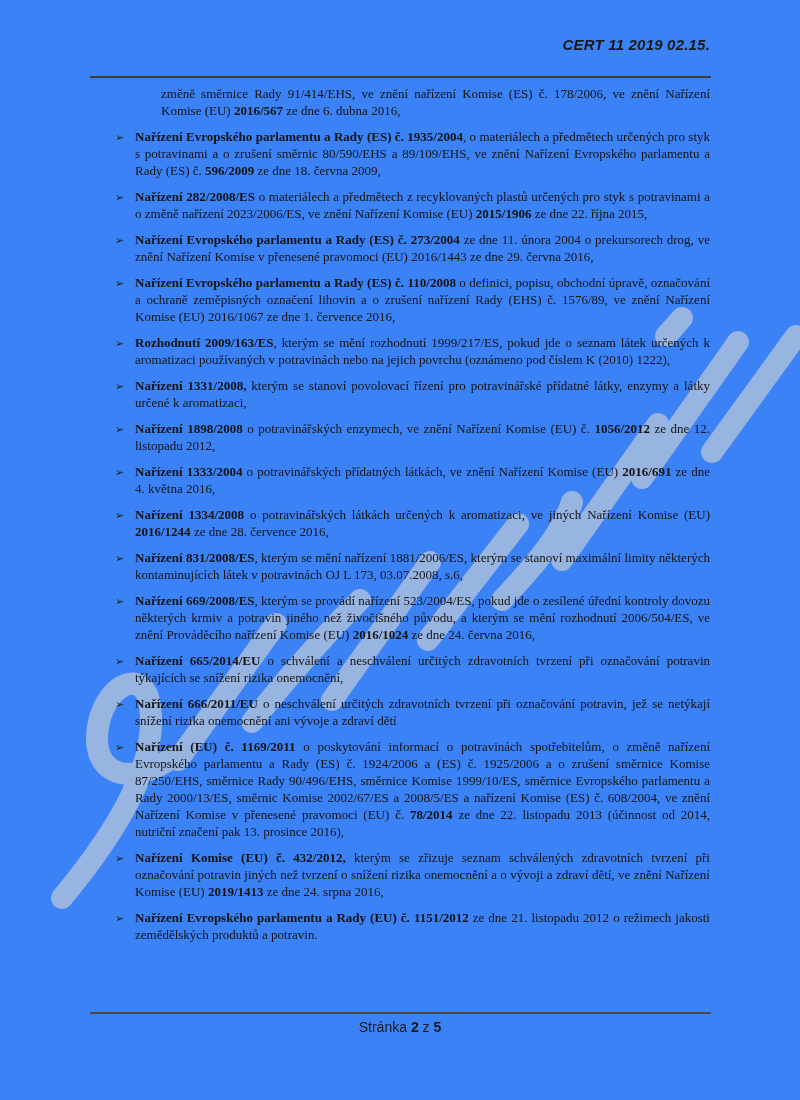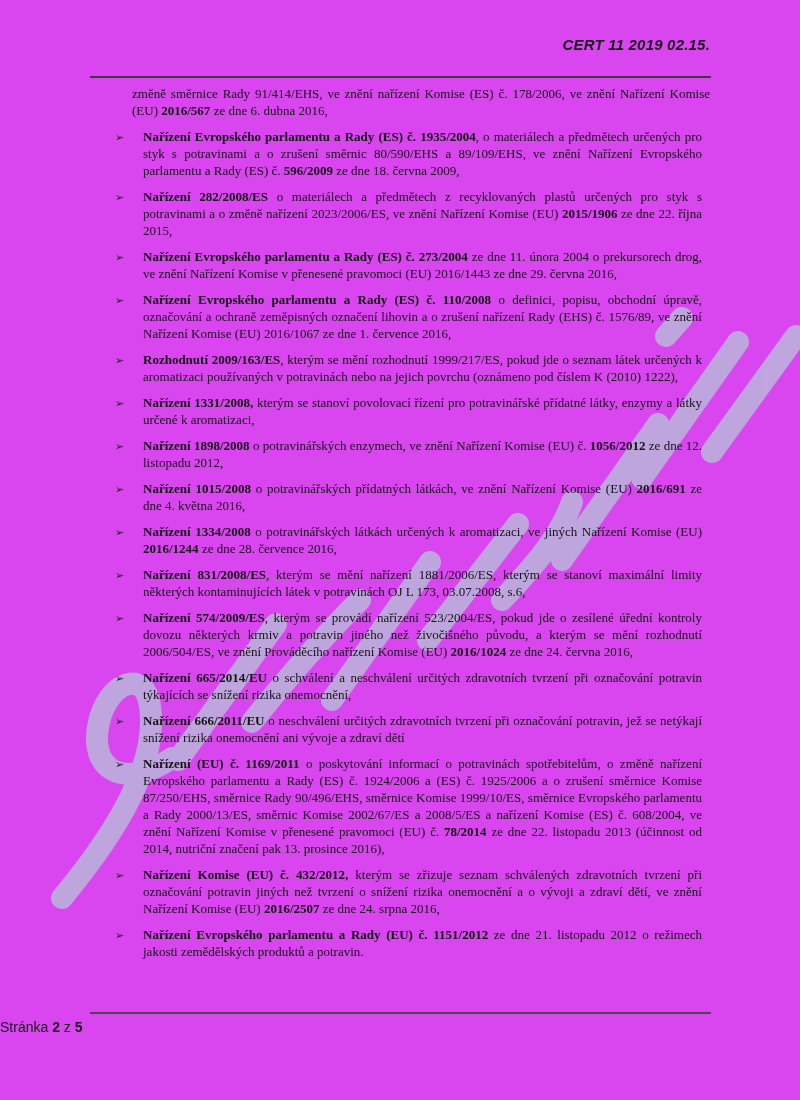--- a/index.html
+++ b/index.html
@@ -1,20 +1,20 @@
 <!DOCTYPE html>
 <html><head>
 <meta charset="utf-8">
 <style>
   html,body { margin:0; padding:0; background:#e8e8e8; }
   .page {
     position:relative;
     width:800px; height:1100px;
     margin:0 auto;
-    background:#d946ef;
+    background:#3b82f6;
     overflow:hidden;
     font-family:"Liberation Serif", serif;
     color:#141414;
   }
   .watermark {
     position:absolute; left:0; top:0; width:800px; height:1100px;
     z-index:0; pointer-events:none;
   }
   .header {
     position:absolute; top:36px; left:90px; width:620px;
@@ -28,42 +28,42 @@
   }
   .rule {
     position:absolute; top:76px; left:90px; width:621px; height:2px;
     background:#3c3c3c; z-index:1;
   }
   .content {
     position:absolute; top:85px; left:90px; width:620px; z-index:1;
     font-size:13px; line-height:17px;
   }
   .intro {
-    margin:0 0 0 42px;
+    margin:0 0 0 71px;
     text-align:justify;
   }
   .item {
     position:relative;
     padding-left:45px;
     margin-top:9px;
     text-align:justify;
   }
   .item .marker {
     position:absolute; left:25px; top:1px;
     font-size:11px; color:#1a1a1a;
   }
-  .item-text { margin:8px; }
+  .item-text { margin:0; }
   .item-text b, .intro b { font-weight:bold; }
   .footer-rule {
     position:absolute; top:1012px; left:90px; width:621px; height:2px;
     background:#4a4a4a; z-index:1;
   }
   .pagenum {
     position:absolute; top:1019px; left:0; width:800px;
-    z-index:1;
+    text-align:center; z-index:1;
     font-family:"Liberation Sans", sans-serif;
     font-size:14px; color:#1a1a1a;
   }
   .pagenum b { font-weight:bold; }
 </style>
 </head>
 <body>
 
 <div class="page">
 
@@ -114,49 +114,49 @@
         <div class="item">
           <span class="marker">➢</span>
           <p class="item-text"><b>Nařízení 1331/2008,</b><span> kterým se stanoví povolovací řízení pro potravinářské přídatné látky, enzymy a látky určené k aromatizaci,</span></p>
         </div>
         <div class="item">
           <span class="marker">➢</span>
           <p class="item-text"><b>Nařízení 1898/2008</b><span> o potravinářských enzymech, ve znění Nařízení Komise (EU) č. </span><b>1056/2012</b><span> ze dne 12. listopadu 2012,</span></p>
         </div>
         <div class="item">
           <span class="marker">➢</span>
-          <p class="item-text"><b>Nařízení 1015/2008</b><span> o potravinářských přídatných látkách, ve znění Nařízení Komise (EU) </span><b>2016/691</b><span> ze dne 4. května 2016,</span></p>
+          <p class="item-text"><b>Nařízení 1333/2004</b><span> o potravinářských přídatných látkách, ve znění Nařízení Komise (EU) </span><b>2016/691</b><span> ze dne 4. května 2016,</span></p>
         </div>
         <div class="item">
           <span class="marker">➢</span>
           <p class="item-text"><b>Nařízení 1334/2008</b><span> o potravinářských látkách určených k aromatizaci, ve jiných Nařízení Komise (EU) </span><b>2016/1244</b><span> ze dne 28. července 2016,</span></p>
         </div>
         <div class="item">
           <span class="marker">➢</span>
           <p class="item-text"><b>Nařízení 831/2008/ES</b><span>, kterým se mění nařízení 1881/2006/ES, kterým se stanoví maximální limity některých kontaminujících látek v potravinách OJ L 173, 03.07.2008, s.6,</span></p>
         </div>
         <div class="item">
           <span class="marker">➢</span>
-          <p class="item-text"><b>Nařízení 574/2009/ES</b><span>, kterým se provádí nařízení 523/2004/ES, pokud jde o zesílené úřední kontroly dovozu některých krmiv a potravin jiného než živočišného původu, a kterým se mění rozhodnutí 2006/504/ES, ve znění Prováděcího nařízení Komise (EU) </span><b>2016/1024</b><span> ze dne 24. června 2016,</span></p>
+          <p class="item-text"><b>Nařízení 669/2008/ES</b><span>, kterým se provádí nařízení 523/2004/ES, pokud jde o zesílené úřední kontroly dovozu některých krmiv a potravin jiného než živočišného původu, a kterým se mění rozhodnutí 2006/504/ES, ve znění Prováděcího nařízení Komise (EU) </span><b>2016/1024</b><span> ze dne 24. června 2016,</span></p>
         </div>
         <div class="item">
           <span class="marker">➢</span>
           <p class="item-text"><b>Nařízení 665/2014/EU</b><span> o schválení a neschválení určitých zdravotních tvrzení při označování potravin týkajících se snížení rizika onemocnění,</span></p>
         </div>
         <div class="item">
           <span class="marker">➢</span>
           <p class="item-text"><b>Nařízení 666/2011/EU</b><span> o neschválení určitých zdravotních tvrzení při označování potravin, jež se netýkají snížení rizika onemocnění ani vývoje a zdraví dětí</span></p>
         </div>
         <div class="item">
           <span class="marker">➢</span>
           <p class="item-text"><b>Nařízení (EU) č. 1169/2011</b><span> o poskytování informací o potravinách spotřebitelům, o změně nařízení Evropského parlamentu a Rady (ES) č. 1924/2006 a (ES) č. 1925/2006 a o zrušení směrnice Komise 87/250/EHS, směrnice Rady 90/496/EHS, směrnice Komise 1999/10/ES, směrnice Evropského parlamentu a Rady 2000/13/ES, směrnic Komise 2002/67/ES a 2008/5/ES a nařízení Komise (ES) č. 608/2004, ve znění Nařízení Komise v přenesené pravomoci (EU) č. </span><b>78/2014</b><span> ze dne 22. listopadu 2013 (účinnost od 2014, nutriční značení pak 13. prosince 2016),</span></p>
         </div>
         <div class="item">
           <span class="marker">➢</span>
-          <p class="item-text"><b>Nařízení Komise (EU) č. 432/2012,</b><span> kterým se zřizuje seznam schválených zdravotních tvrzení při označování potravin jiných než tvrzení o snížení rizika onemocnění a o vývoji a zdraví dětí, ve znění Nařízení Komise (EU) </span><b>2016/2507</b><span> ze dne 24. srpna 2016,</span></p>
+          <p class="item-text"><b>Nařízení Komise (EU) č. 432/2012,</b><span> kterým se zřizuje seznam schválených zdravotních tvrzení při označování potravin jiných než tvrzení o snížení rizika onemocnění a o vývoji a zdraví dětí, ve znění Nařízení Komise (EU) </span><b>2019/1413</b><span> ze dne 24. srpna 2016,</span></p>
         </div>
         <div class="item">
           <span class="marker">➢</span>
           <p class="item-text"><b>Nařízení Evropského parlamentu a Rady (EU) č. 1151/2012</b><span> ze dne 21. listopadu 2012 o režimech jakosti zemědělských produktů a potravin.</span></p>
         </div>
       </div>
   </div>
 
   <div class="footer-rule"></div>
   <div class="pagenum"><span>Stránka </span><b>2</b><span> z </span><b>5</b></div>

